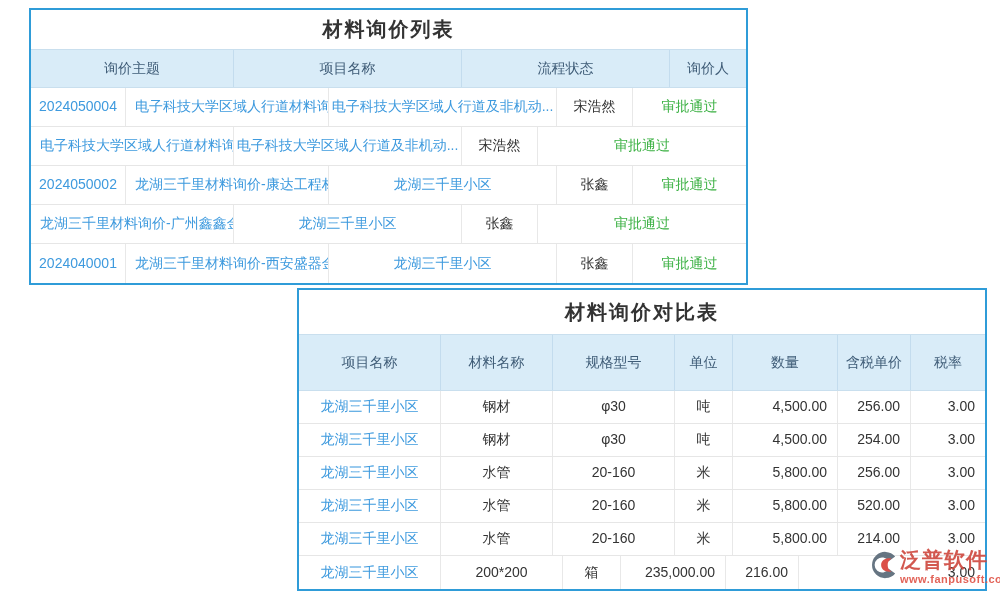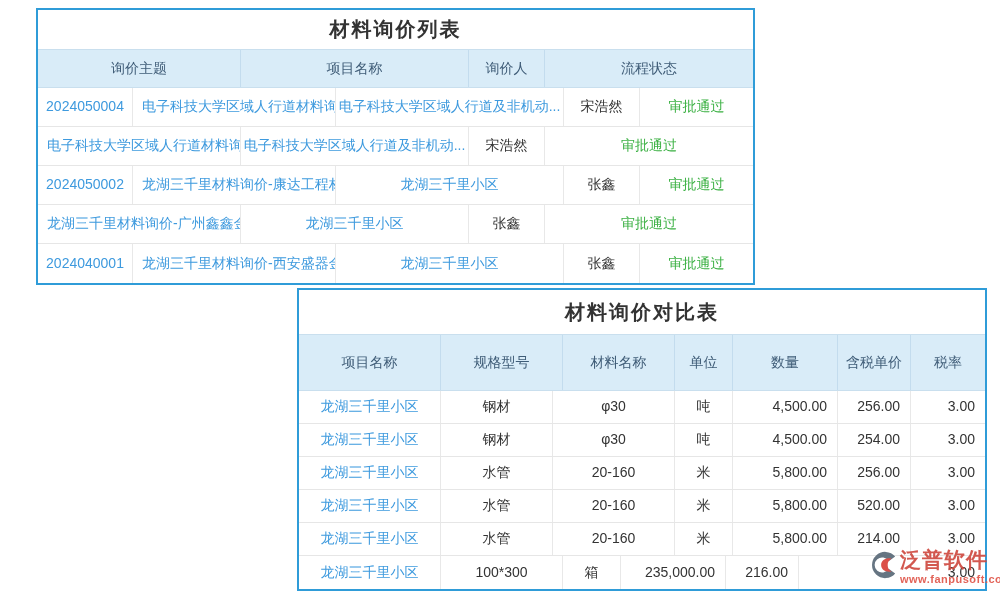--- a/index.html
+++ b/index.html
@@ -8,21 +8,21 @@
     --header-text:#3f5c77;
     --link-blue:#3e9ade;
     --status-green:#3cb144;
     --sort-orange:#ee8a3e;
     --brand-red:#cf4a41;
   }
   *{box-sizing:border-box;margin:0;padding:0}
   html,body{width:1000px;height:600px;background:#fff;overflow:hidden;
     font-family:"Liberation Sans","DejaVu Sans",sans-serif;position:relative}
   .panel{position:absolute;background:#fff;border:2px solid var(--border-blue)}
-  .panel-list{left:36px;top:8px;width:719px}
+  .panel-list{left:29px;top:8px;width:719px}
   .panel-compare{left:297px;top:288px;width:690px}
   .ttitle{display:flex;align-items:center;justify-content:center;
     font-size:20px;font-weight:bold;color:#333;letter-spacing:2px;
     border-bottom:1px solid #c9dfee;background:#fff}
   .panel-list .ttitle{height:40px}
   .panel-compare .ttitle{height:45px}
   .thead{display:flex;background:var(--header-bg);border-bottom:1px solid #c9dfee}
   .panel-list .thead{height:38px}
   .panel-compare .thead{height:56px}
   .thead .cell{color:var(--header-text);font-size:14px;border-right:1px solid #c3dcee}
@@ -53,22 +53,22 @@
   .wm-url{font-size:11px;font-weight:bold;color:#e0564a;letter-spacing:.5px;white-space:nowrap}
 </style>
 </head>
 <body>
 
 <section class="panel panel-list">
   <div class="ttitle">材料询价列表</div>
   <div class="thead">
     <div class="cell c1">询价主题</div>
     <div class="cell c2">项目名称</div>
+    <div class="cell c4">流程状态</div>
     <div class="cell c3">询价人</div>
-    <div class="cell c4">流程状态</div>
   </div>
   <div id="list-body">
       <div class="trow">
         <div class="cell c0 blue">2024050004</div>
         <div class="cell c1 blue left">电子科技大学区域人行道材料询价-广西...</div>
         <div class="cell c2 blue">电子科技大学区域人行道及非机动...</div>
         <div class="cell c3">宋浩然</div>
         <div class="cell c4 green">审批通过</div>
       </div>
       <div class="trow">
@@ -97,22 +97,22 @@
         <div class="cell c3">张鑫</div>
         <div class="cell c4 green">审批通过</div>
       </div>
     </div>
 </section>
 
 <section class="panel panel-compare">
   <div class="ttitle">材料询价对比表</div>
   <div class="thead">
     <div class="cell d0">项目名称</div>
+    <div class="cell d1">材料名称</div>
     <div class="cell d2">规格型号</div>
-    <div class="cell d1">材料名称</div>
     <div class="cell d3">单位</div>
     <div class="cell d4">数量</div>
     <div class="cell d5 wrap">含税单价</div>
     <div class="cell d6">税率</div>
   </div>
   <div id="compare-body">
       <div class="trow">
         <div class="cell d0 blue">龙湖三千里小区</div>
         <div class="cell d1">钢材</div>
         <div class="cell d2">φ30</div>
@@ -152,21 +152,21 @@
         <div class="cell d0 blue">龙湖三千里小区</div>
         <div class="cell d1">水管</div>
         <div class="cell d2">20-160</div>
         <div class="cell d3">米</div>
         <div class="cell d4 num">5,800.00</div>
         <div class="cell d5 num">214.00</div>
         <div class="cell d6 num">3.00</div>
       </div>
       <div class="trow">
         <div class="cell d0 blue">龙湖三千里小区</div>
-        <div class="cell d2">100*300</div>
+        <div class="cell d2">200*200</div>
         <div class="cell d3">箱</div>
         <div class="cell d4 num">235,000.00</div>
         <div class="cell d5 num">216.00</div>
         <div class="cell d6 num">3.00</div>
       </div>
     </div>
 </section>
 
 <div class="watermark">
   <svg class="wm-logo" viewBox="0 0 32 36" aria-hidden="true">

